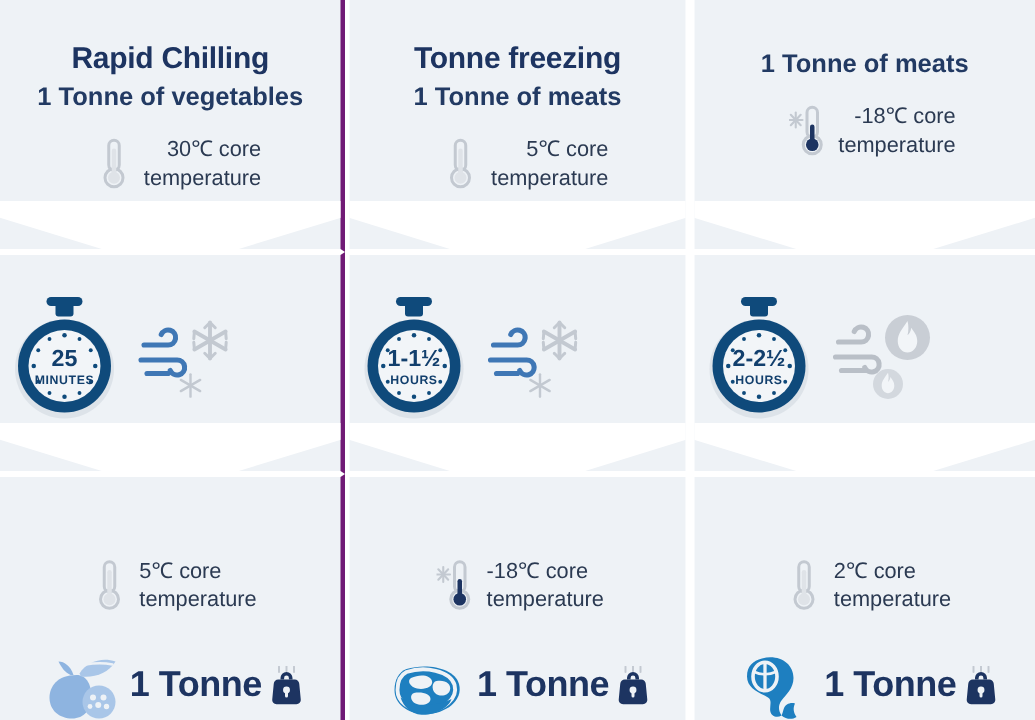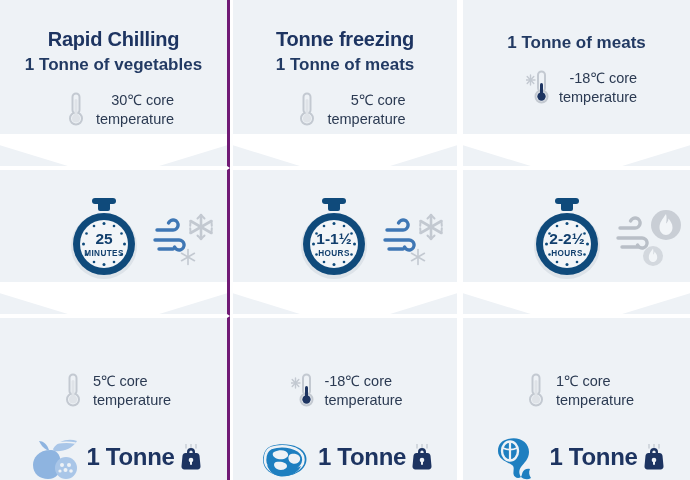--- a/index.html
+++ b/index.html
@@ -91,21 +91,21 @@
     max-width: 118px;
   }
   .thermo { flex: 0 0 auto; width: 26px; height: 36px; }
 
   
   .mid-inner {
     width: 100%;
     height: 100%;
     display: flex;
     align-items: center;
-    justify-content: flex-end;
+    justify-content: flex-start;
     gap: 6px;
     padding-bottom: 6px;
     box-sizing: border-box;
   }
   .stopwatch { width: 86px; height: 90px; flex: 0 0 auto; }
   .sw-value {
     font-size: 15.5px;
     font-weight: bold;
     fill: #123f6d;
   }
@@ -510,21 +510,21 @@
     <div class="bot-inner">
       <div class="temp-row nudge-r2">
         <span class="thermo">
           <svg viewBox="0 0 26 36">
             <rect x="9.5" y="2.5" width="7" height="20" rx="3.5" fill="none" stroke="#c3c9d1" stroke-width="2"></rect>
             <circle cx="13" cy="27.5" r="6" fill="none" stroke="#c3c9d1" stroke-width="2"></circle>
             <rect x="11.5" y="8" width="3" height="18" rx="1.5" fill="#dfe3e8"></rect>
             <circle cx="13" cy="27.5" r="4" fill="#dfe3e8"></circle>
           </svg>
         </span>
-        <span class="temp-text"><span>1℃ core</span><br><span>temperature</span></span>
+        <span class="temp-text"><span>2℃ core</span><br><span>temperature</span></span>
       </div>
       <div class="tonne-row">
         <span class="food-icon">
           <svg viewBox="0 0 58 50">
             <path d="M20 7 C31 4 41 10 41 20 C41 27 36 31 33 35 C30.5 38.5 31 42 33 45 C30 47 26 45.5 25.5 42 C25 38.5 27 35 24 33 C18 29.5 10 27 10 19 C10 12 14 8.5 20 7 Z" fill="#1e7fc0"></path>
             <path d="M33 45 C36 47.5 40 48 43 46 C41 43 40.5 40 42 37 C39 36 35.5 37.5 34.5 40.5 C33.9 42.4 33.7 43.8 33 45 Z" fill="#1e7fc0"></path>
             <ellipse cx="22" cy="19" rx="8" ry="9.5" fill="none" stroke="#eef2f6" stroke-width="2.4"></ellipse>
             <path d="M22 11 L22 27" stroke="#eef2f6" stroke-width="2.2" stroke-linecap="round"></path>
             <path d="M15 16 C19 18 25 18 29 16" stroke="#eef2f6" stroke-width="1.8" fill="none" stroke-linecap="round"></path>
           </svg>

